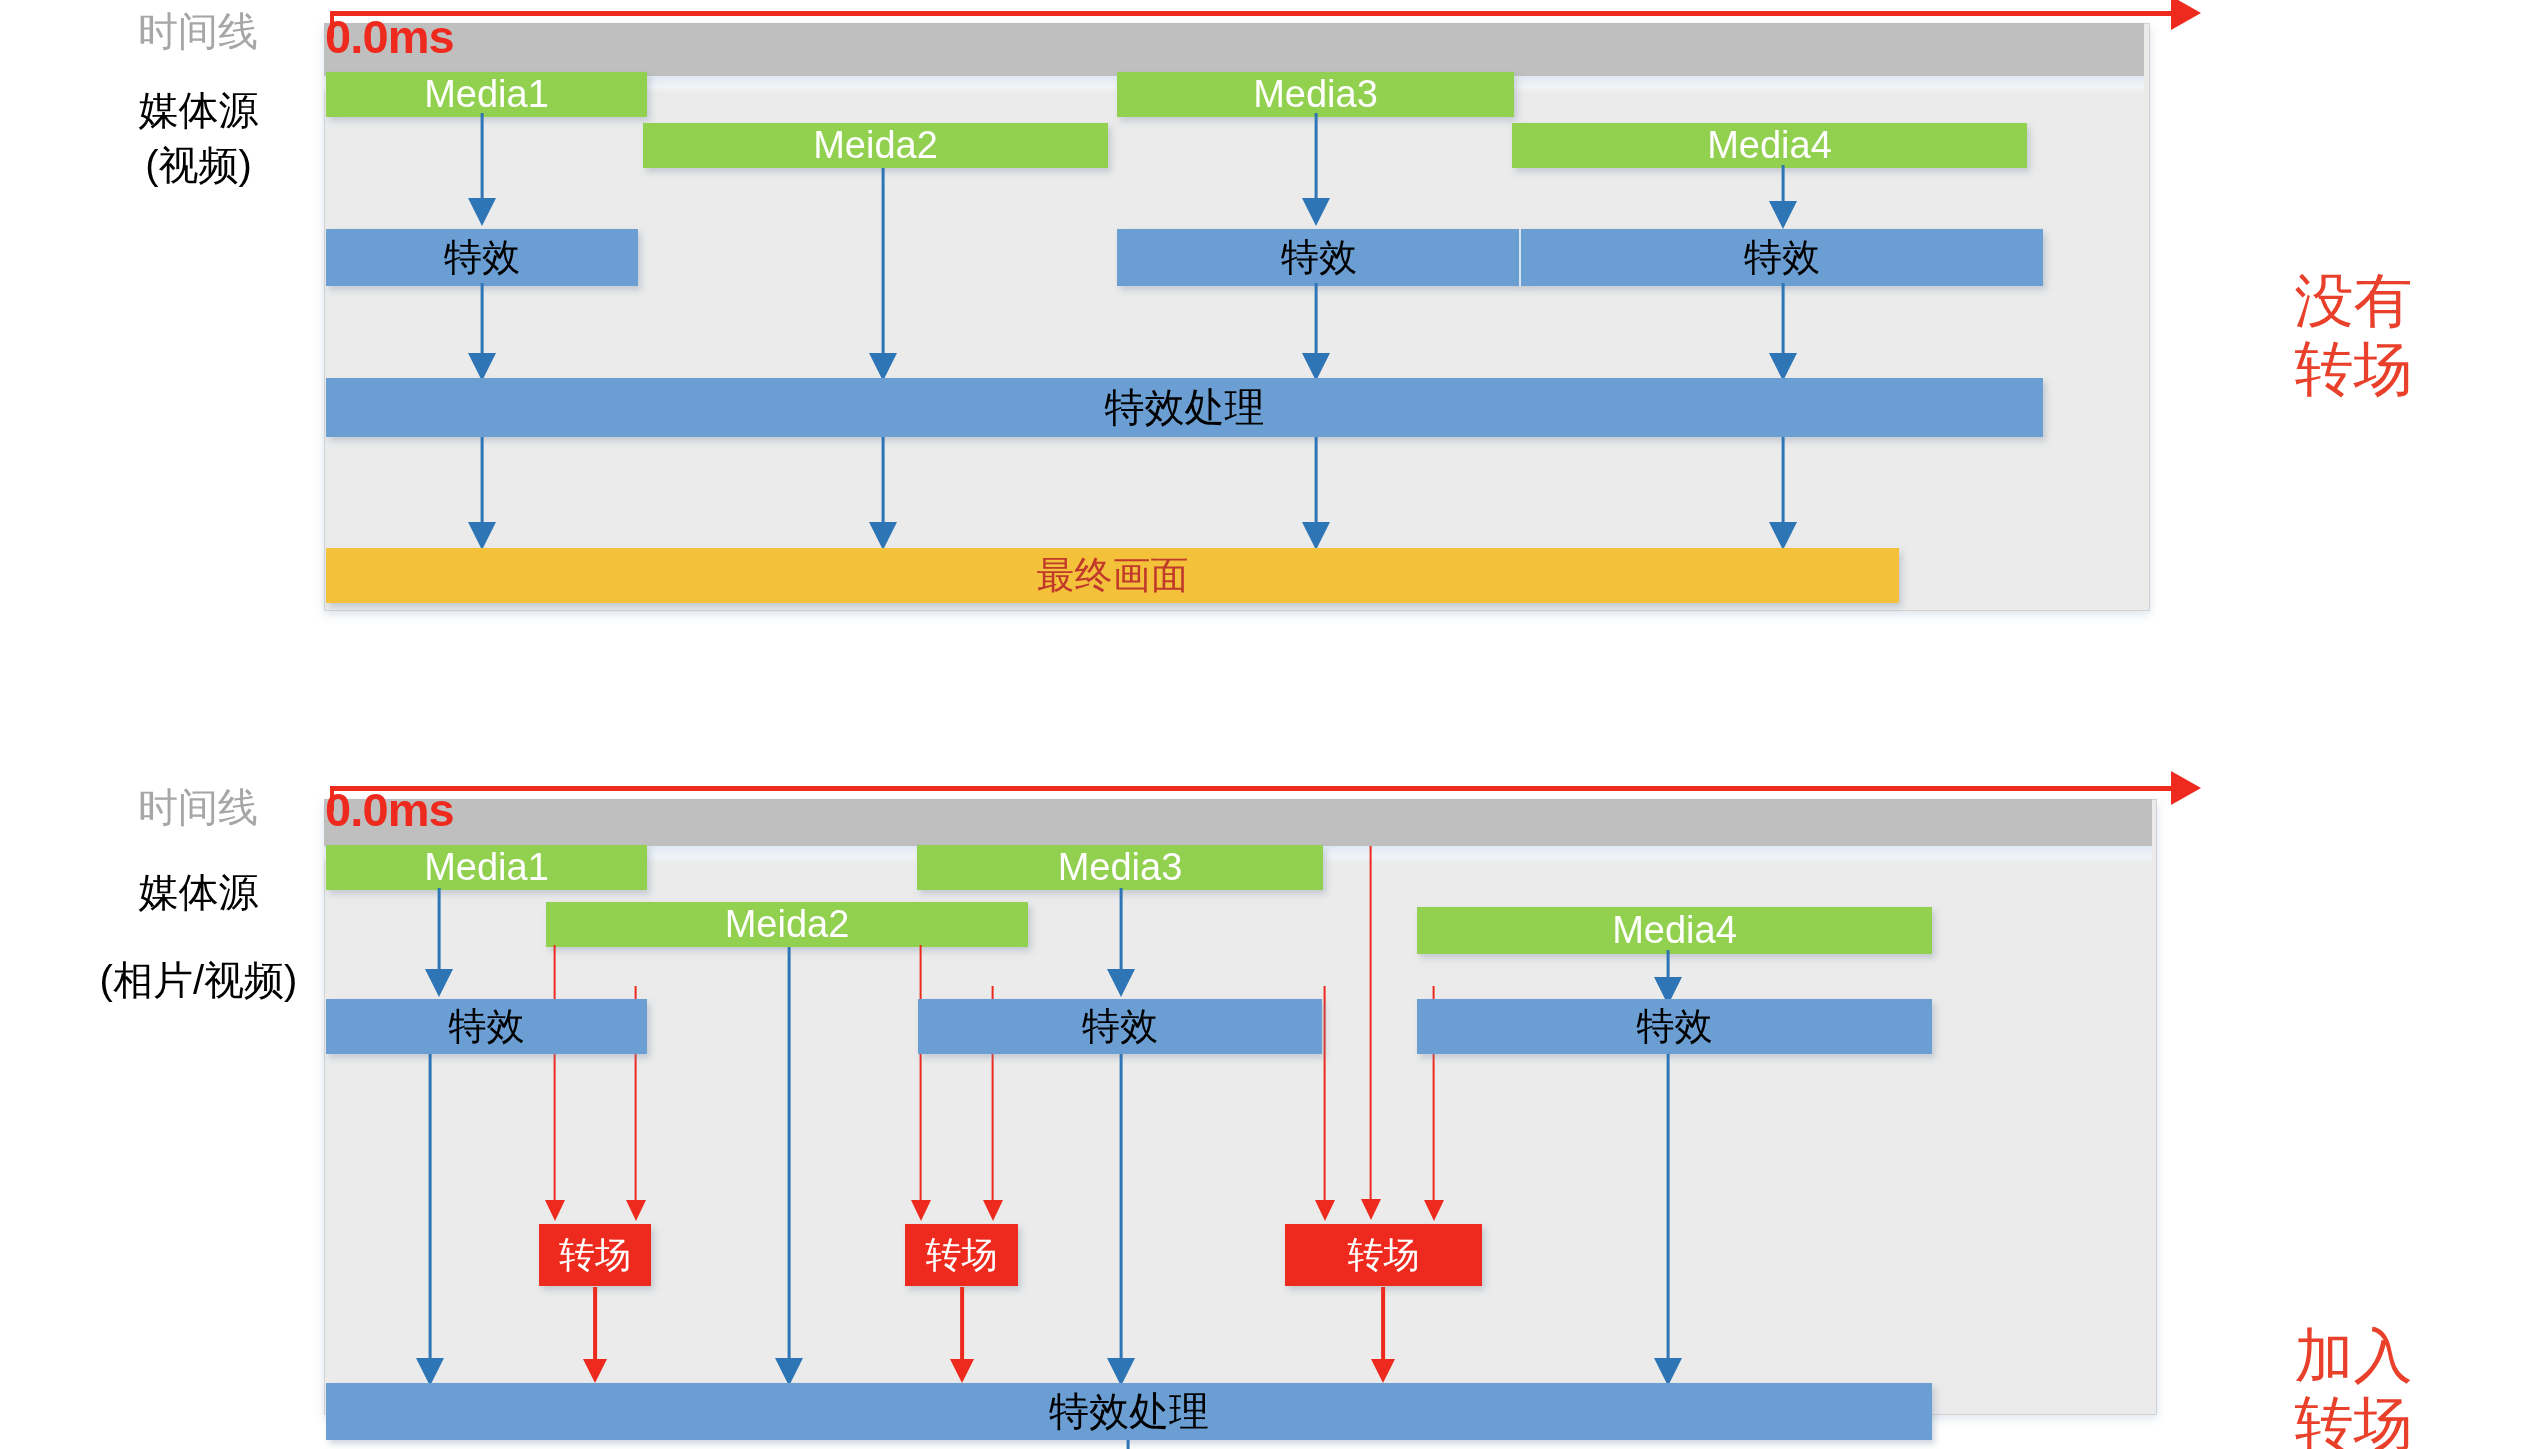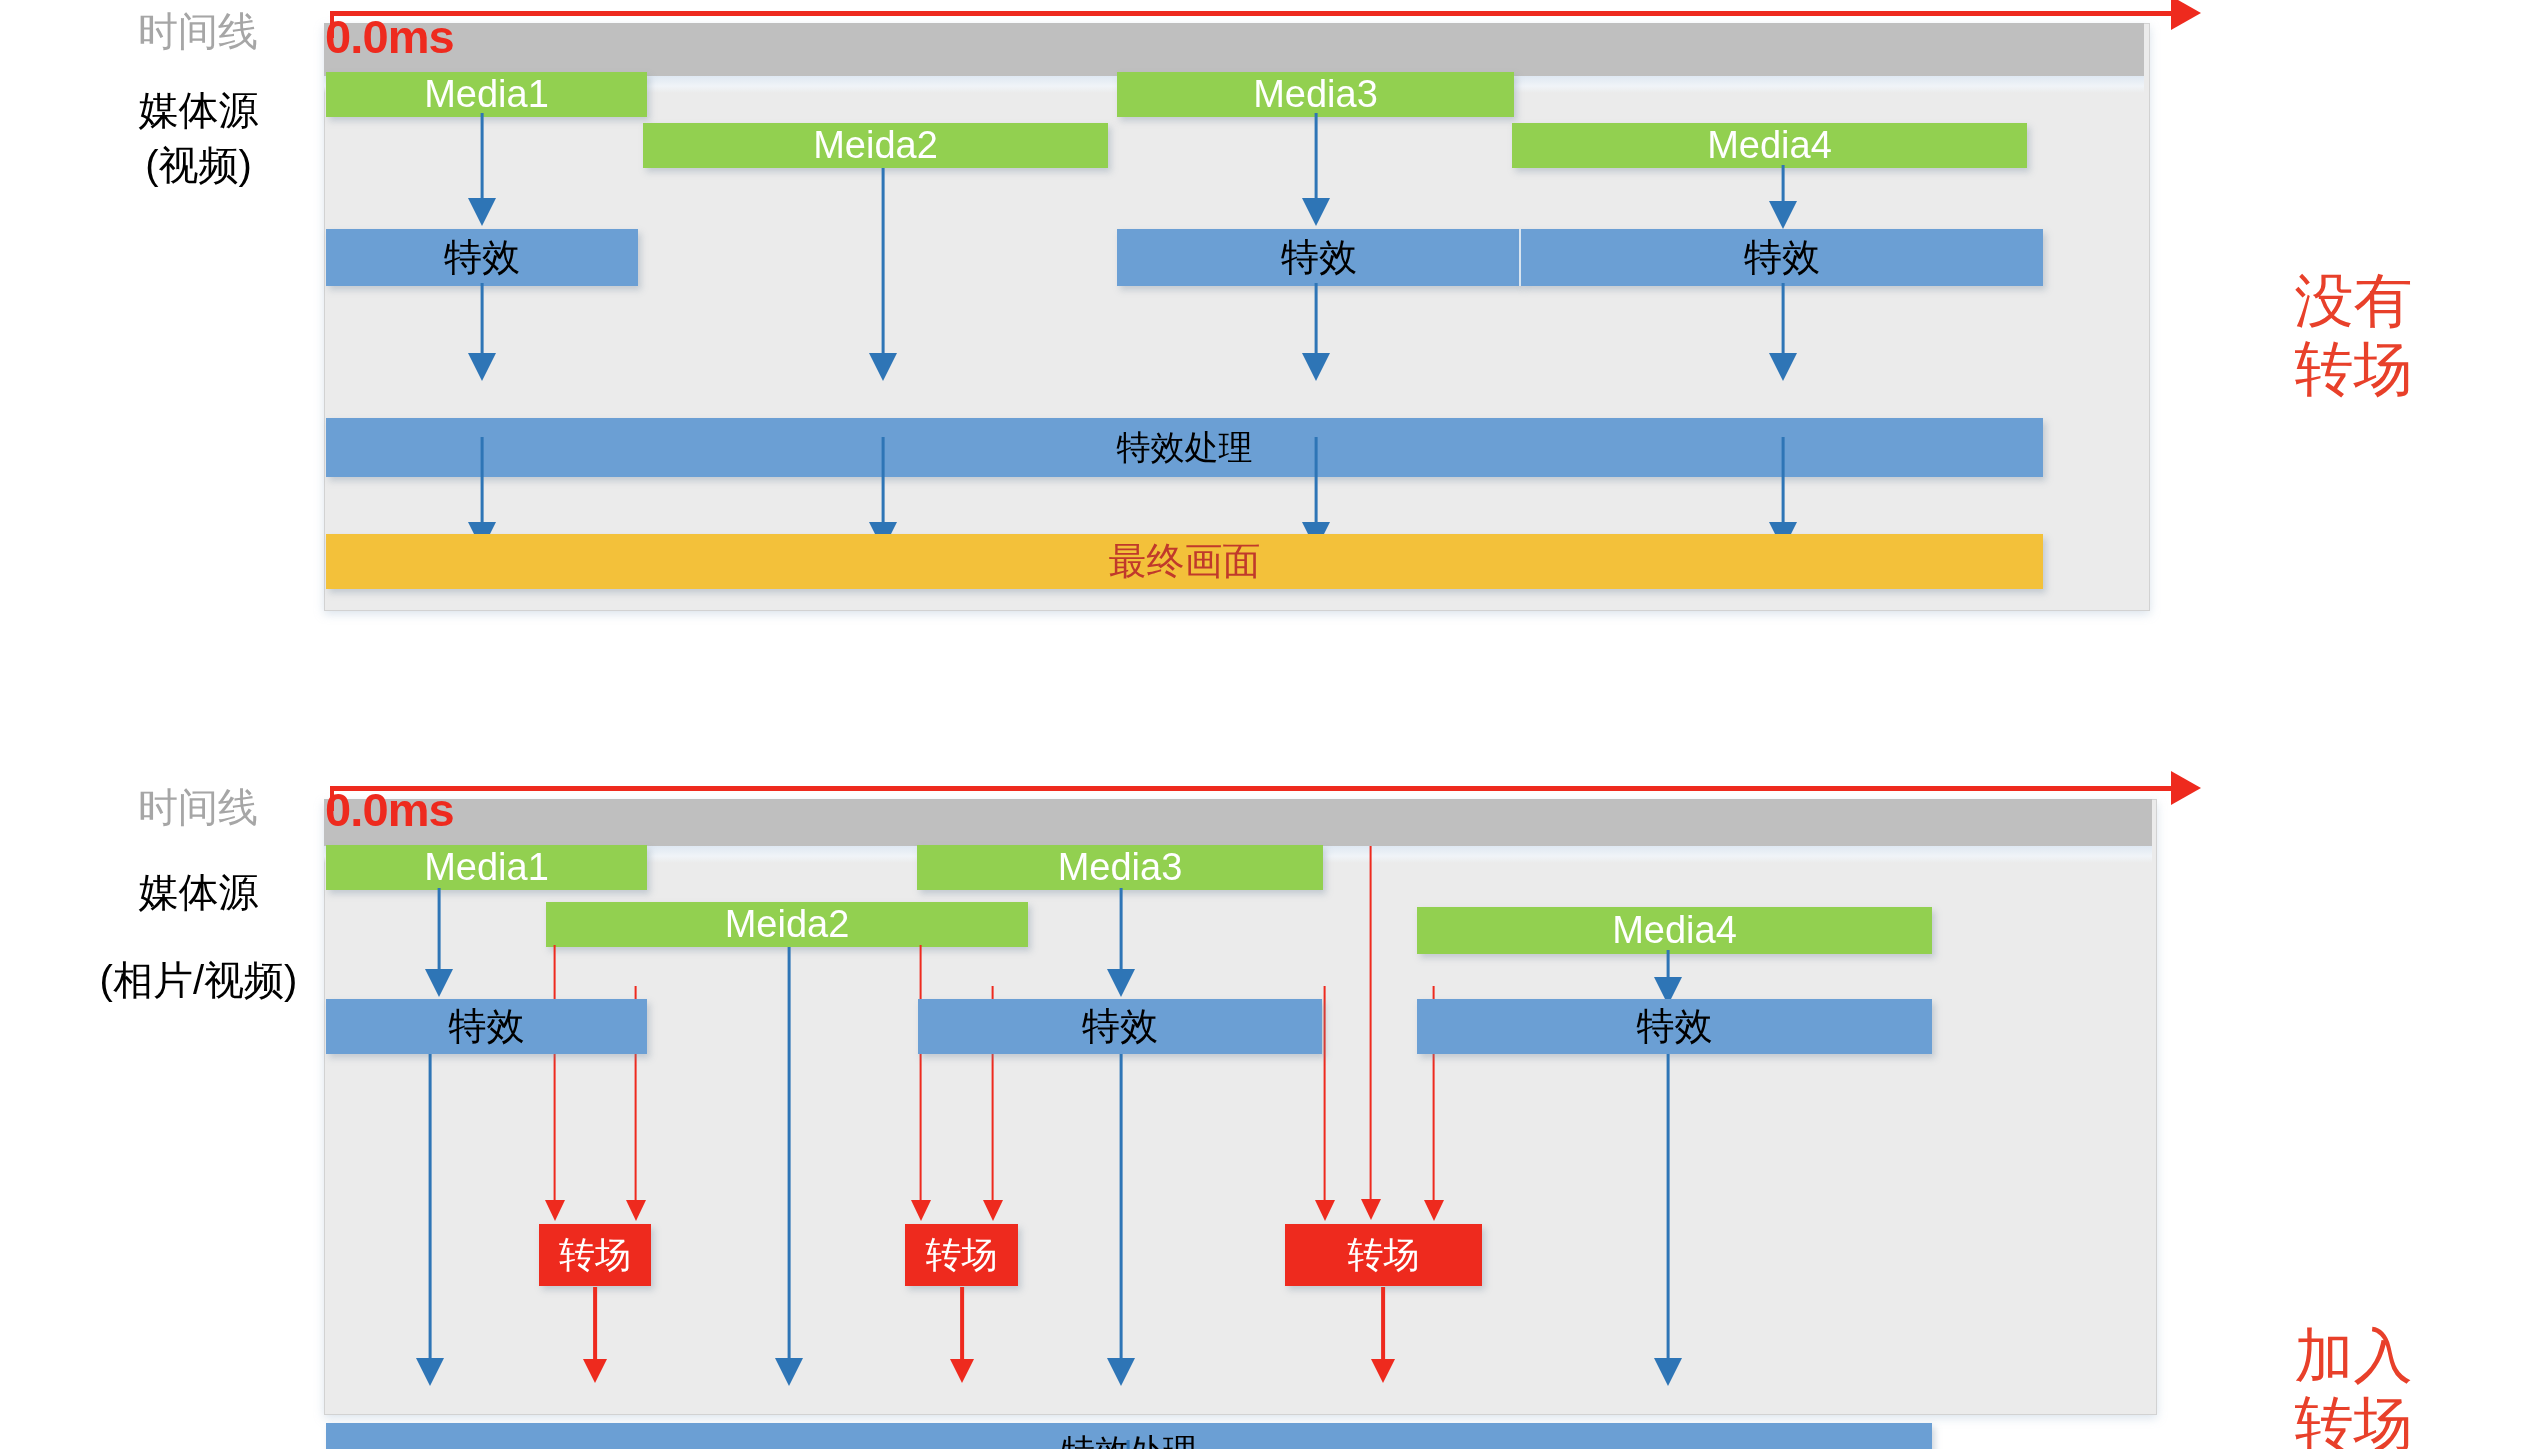--- a/index.html
+++ b/index.html
@@ -29,21 +29,21 @@
                  border-bottom:17px solid transparent;border-left:30px solid #ee2a1e;}
   .tl-tick{position:absolute;width:3.8px;background:#ee2a1e;}
 
   .time-label{position:absolute;color:#ee2a1e;font-size:47px;font-weight:700;letter-spacing:-0.9px;}
 
   
   .bar{position:absolute;display:flex;align-items:center;justify-content:center;
        box-shadow:2.8px 3.8px 6.6px rgba(120,140,160,.35);}
   .bar.media{background:#92d050;color:#ffffff;font-size:38px;}
   .bar.fx{background:#6b9fd4;color:#000000;font-size:38px;}
-  .bar.fxproc{background:#6b9fd4;color:#000000;font-size:34px;margin-top:40px;}
+  .bar.fxproc{background:#6b9fd4;color:#000000;font-size:40px;}
   .bar.final{background:#f3c13a;color:#c0392b;font-size:38px;}
   .bar.trans{background:#ee2a1e;color:#ffffff;font-size:36px;}
   .divider{position:absolute;width:1.9px;background:#d8e4ef;}
 
   
   .conn{position:absolute;}
   .conn .stem{position:absolute;left:50%;transform:translateX(-50%);width:2.8px;}
   .conn .head{position:absolute;left:50%;transform:translateX(-50%);width:0;height:0;
               border-left:14px solid transparent;border-right:14px solid transparent;}
   .conn.blue .stem{background:#2e75b6;}
@@ -125,21 +125,21 @@
   </div>
   <div class="conn blue" style="left:1302px;top:437px;width:28px;height:113px;">
     <div class="stem" style="top:0;height:87px;"></div>
     <div class="head" style="top:85px;"></div>
   </div>
   <div class="conn blue" style="left:1769px;top:437px;width:28px;height:113px;">
     <div class="stem" style="top:0;height:87px;"></div>
     <div class="head" style="top:85px;"></div>
   </div>
 
-  <div class="bar final" style="left:326px;top:534px;width:1717px;height:55px;">最终画面</div>
+  <div class="bar final" style="left:326px;top:548px;width:1573px;height:55px;">最终画面</div>
 
   <div class="callout" style="left:2221px;top:236px;width:265px;margin-top:32px;">没有
 转场</div>
 </div>
 
 <div class="diagram" style="left:0;top:765px;width:2525px;height:684px;">
 
   <div class="side-label timeline" style="left:94px;top:19px;width:208px;">时间线</div>
   <div class="side-label" style="left:85px;top:104px;width:227px;">媒体源</div>
   <div class="side-label" style="left:52px;top:159px;width:293px;margin-top:33px;">(相片/视频)</div>

